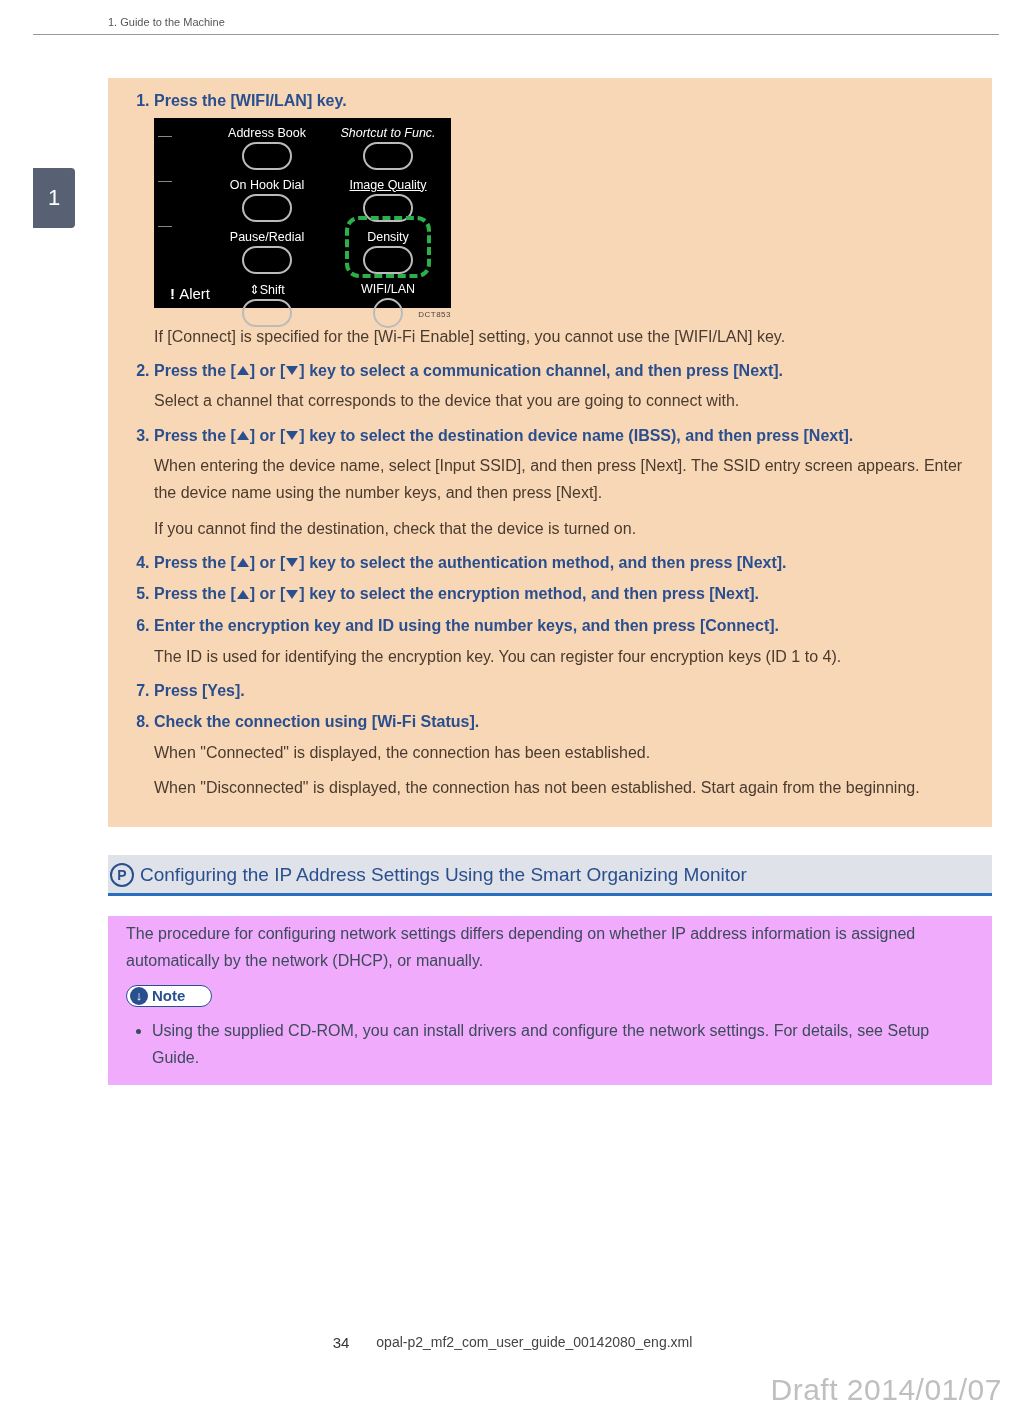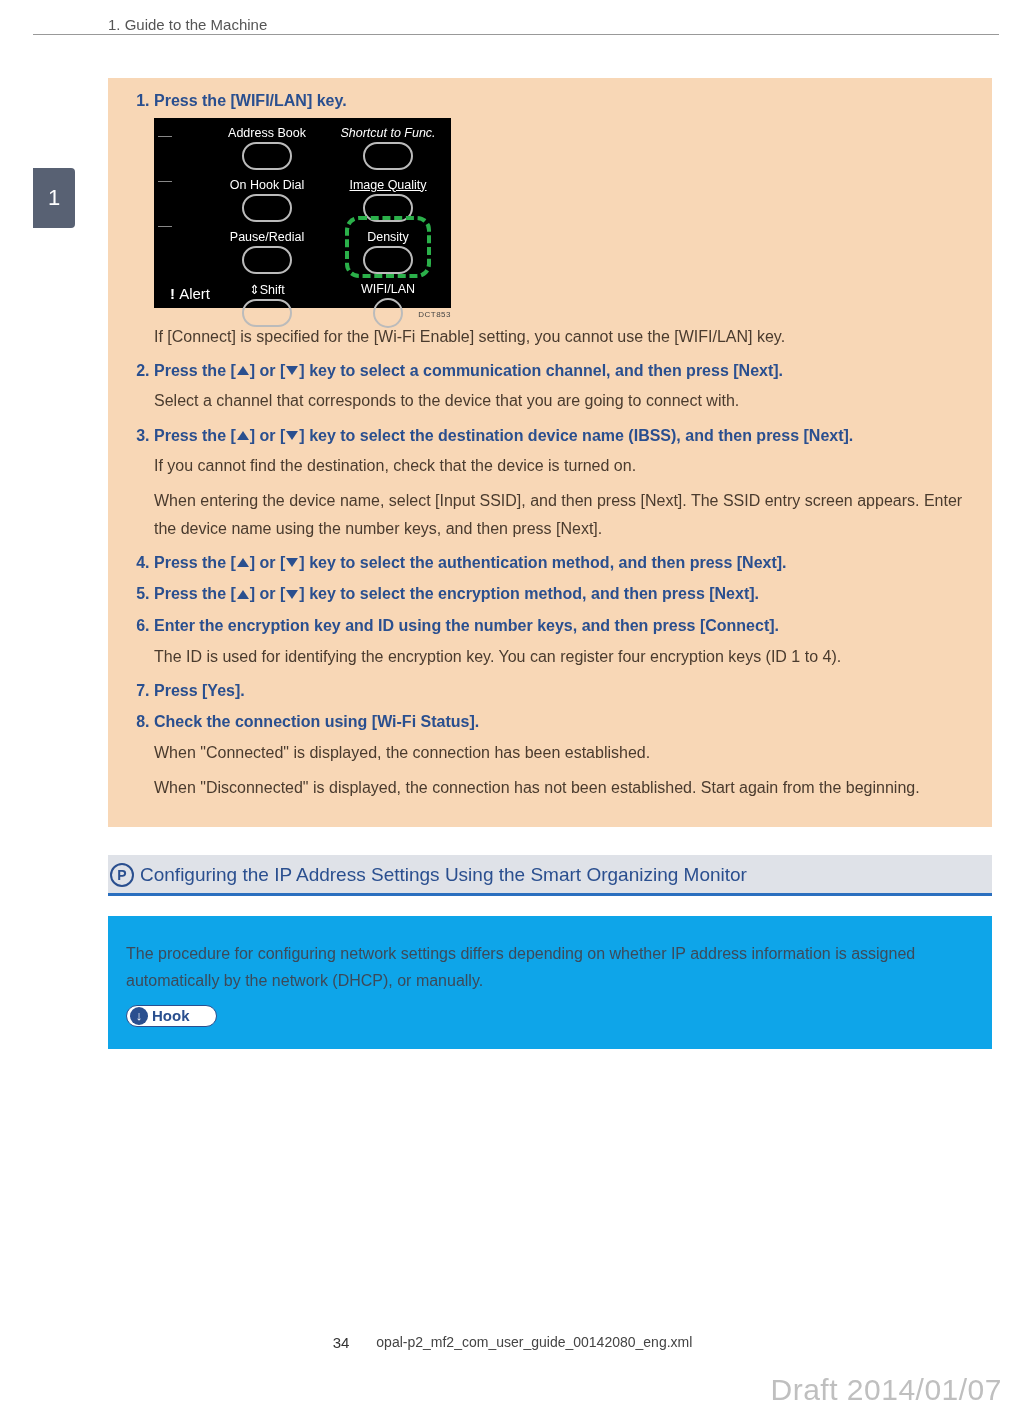--- a/index.html
+++ b/index.html
@@ -13,21 +13,21 @@
   .page {
     position: relative;
     width: 1032px;
     height: 1421px;
     box-sizing: border-box;
   }
   .running-head {
     position: absolute;
     top: 16px;
     left: 108px;
-    font-size: 15px;
+    font-size: 11px;
     color: #555;
     text-align: center;
   }
   .hr-top {
     position: absolute;
     top: 34px;
     left: 33px;
     right: 33px;
     border-top: 1px solid #999;
   }
@@ -51,22 +51,22 @@
     left: 108px;
     right: 40px;
     top: 78px;
   }
   .box-peach {
     background: #f8d7b6;
     padding: 10px 12px 18px 18px;
     margin-bottom: 28px;
   }
   .box-blue {
-    background: #0ea5e9;
-    padding: 24px 18px 14px 18px;
+    background: #f0abfc;
+    padding: 4px 18px 14px 18px;
   }
   ol.steps {
     list-style: decimal;
     padding-left: 28px;
     margin: 0;
   }
   ol.steps > li {
     margin-bottom: 6px;
   }
   ol.steps > li::marker {
@@ -315,22 +315,22 @@
           <div class="step-head">
             <span>Press the [</span><span class="tri tri-up"></span><span>] or [</span><span class="tri tri-down"></span><span>] key to select a communication channel, and then press [Next].</span>
           </div>
           <div class="step-body">Select a channel that corresponds to the device that you are going to connect with.</div>
         </li>
 
         <li>
           <div class="step-head">
             <span>Press the [</span><span class="tri tri-up"></span><span>] or [</span><span class="tri tri-down"></span><span>] key to select the destination device name (IBSS), and then press [Next].</span>
           </div>
+          <div class="step-body">When entering the device name, select [Input SSID], and then press [Next]. The SSID entry screen appears. Enter the device name using the number keys, and then press [Next].</div>
           <div class="step-body">If you cannot find the destination, check that the device is turned on.</div>
-          <div class="step-body">When entering the device name, select [Input SSID], and then press [Next]. The SSID entry screen appears. Enter the device name using the number keys, and then press [Next].</div>
         </li>
 
         <li>
           <div class="step-head">
             <span>Press the [</span><span class="tri tri-up"></span><span>] or [</span><span class="tri tri-down"></span><span>] key to select the authentication method, and then press [Next].</span>
           </div>
         </li>
 
         <li>
           <div class="step-head">
@@ -360,22 +360,25 @@
       <div class="section-head">
         <span class="p-badge">P</span>
         <span class="section-title">Configuring the IP Address Settings Using the Smart Organizing Monitor</span>
       </div>
     </div>
 
     <div class="box-blue">
       <p class="intro-text">The procedure for configuring network settings differs depending on whether IP address information is assigned automatically by the network (DHCP), or manually.</p>
       <div class="note-badge">
         <span class="note-icon">↓</span>
-        <span class="note-label">Hook</span>
+        <span class="note-label">Note</span>
       </div>
+      <ul class="bullets">
+        <li>Using the supplied CD-ROM, you can install drivers and configure the network settings. For details, see Setup Guide.</li>
+      </ul>
     </div>
 
   </div>
 
   <div class="footer">
     <span>34</span>
     <span class="footer-file">opal-p2_mf2_com_user_guide_00142080_eng.xml</span>
   </div>
   <div class="draft">Draft 2014/01/07</div>
 

